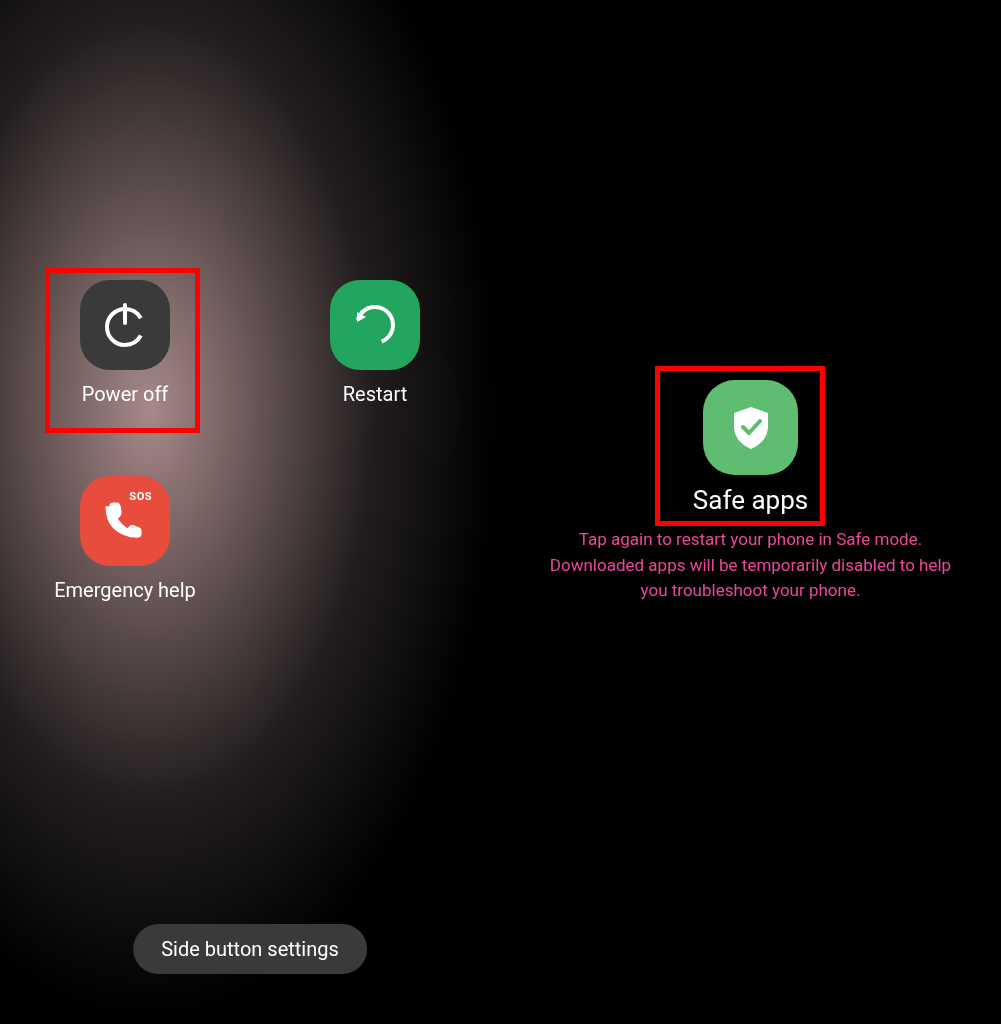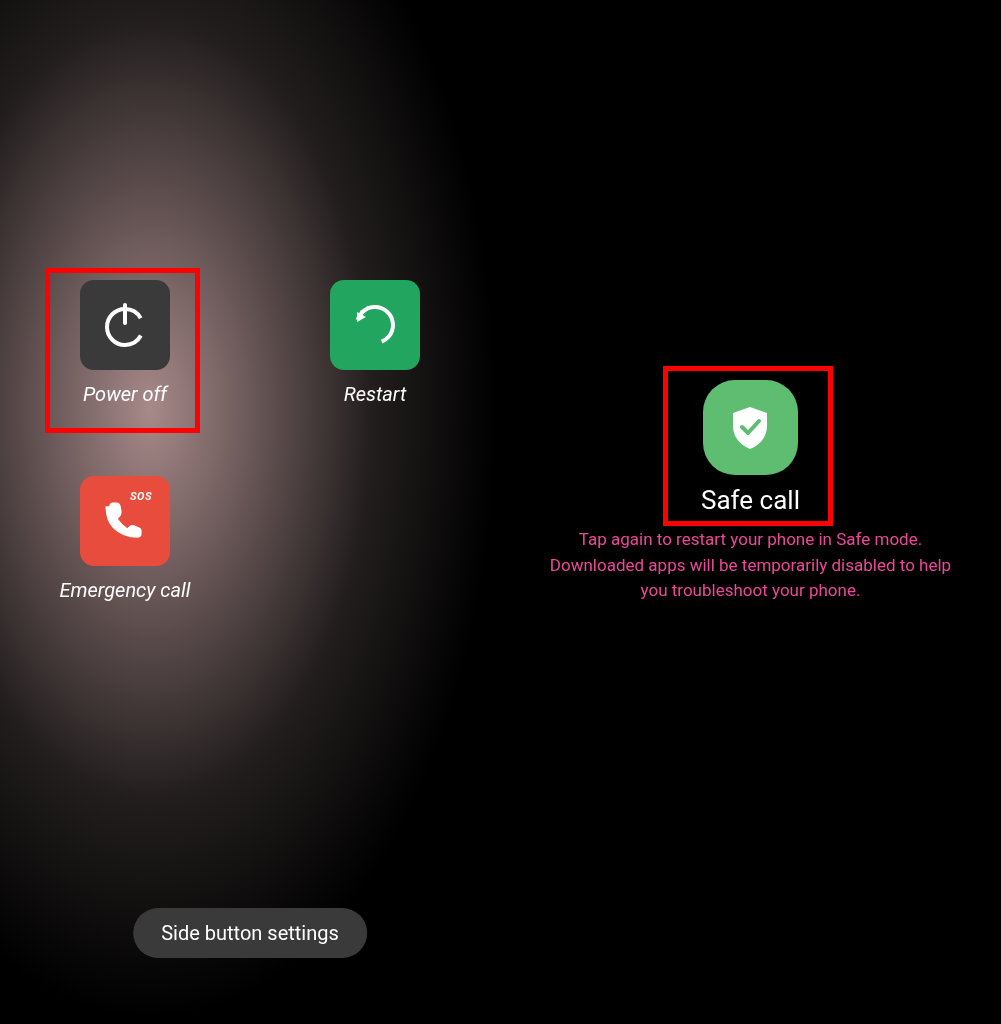--- a/index.html
+++ b/index.html
@@ -27,21 +27,20 @@
     
     .power-grid {
       position: absolute;
       top: 280px;
       left: 0;
       right: 0;
       display: grid;
       grid-template-columns: 1fr 1fr;
       row-gap: 70px;
       justify-items: center;
-      font-style: italic;
     }
     .power-item {
       display: flex;
       flex-direction: column;
       align-items: center;
       gap: 12px;
       position: relative;
     }
     .highlight-box {
       position: absolute;
@@ -51,38 +50,38 @@
     }
     .highlight-left {
       top: -12px;
       left: -35px;
       width: 155px;
       height: 165px;
     }
     .squircle {
       width: 90px;
       height: 90px;
-      border-radius: 14px;
+      border-radius: 30px;
       display: flex;
       align-items: center;
       justify-content: center;
       position: relative;
     }
     .sq-dark { background: #3a3a3a; }
     .sq-green { background: #22a55f; }
     .sq-red { background: #e74c3c; }
     .power-label {
       color: #fff;
       font-size: 20px;
       font-weight: 400;
     }
 
     .bottom-pill {
       position: absolute;
-      bottom: 66px;
+      bottom: 50px;
       left: 50%;
       transform: translateX(-50%);
       background: #3a3a3a;
       color: #fff;
       padding: 13px 28px;
       border-radius: 30px;
       font-size: 20px;
     }
 
     
@@ -170,36 +169,36 @@
       <div class="power-label">Restart</div>
     </div>
 
     <div class="power-item">
       <div class="squircle sq-red">
         <svg width="50" height="50" viewBox="0 0 50 50">
           <path d="M14 14 Q14 10 18 10 L22 10 Q25 10 26 14 L27 20 Q27 23 25 25 L23 27 Q27 33 33 37 L35 35 Q37 33 40 34 L45 36 Q48 37 48 40 L48 43 Q48 47 44 47 Q28 47 18 37 Q10 29 10 14 Z" fill="#fff" transform="translate(-4,-3) scale(0.95)"></path>
         </svg>
         <span class="sos-text">SOS</span>
       </div>
-      <div class="power-label">Emergency call</div>
+      <div class="power-label">Emergency help</div>
     </div>
 
 
   </div>
 
   <div class="bottom-pill">Side button settings</div>
 </div>
 
 <div class="panel panel-right">
   <div class="safe-wrap">
     <div class="safe-item">
       <div class="highlight-box highlight-right"></div>
       <div class="sq-safe">
         <svg width="54" height="54" viewBox="0 0 54 54">
           <path d="M27 6 L44 12 L44 25 C44 36 37 44 27 48 C17 44 10 36 10 25 L10 12 Z" fill="#fff"></path>
           <polyline points="19,26 25,32 36,20" fill="none" stroke="#5fbd72" stroke-width="4" stroke-linecap="round" stroke-linejoin="round"></polyline>
         </svg>
       </div>
-      <div class="safe-label">Safe call</div>
+      <div class="safe-label">Safe apps</div>
     </div>
     <div class="safe-desc">Tap again to restart your phone in Safe mode. Downloaded apps will be temporarily disabled to help you troubleshoot your phone.</div>
   </div>
 </div>
 
 </body></html>

